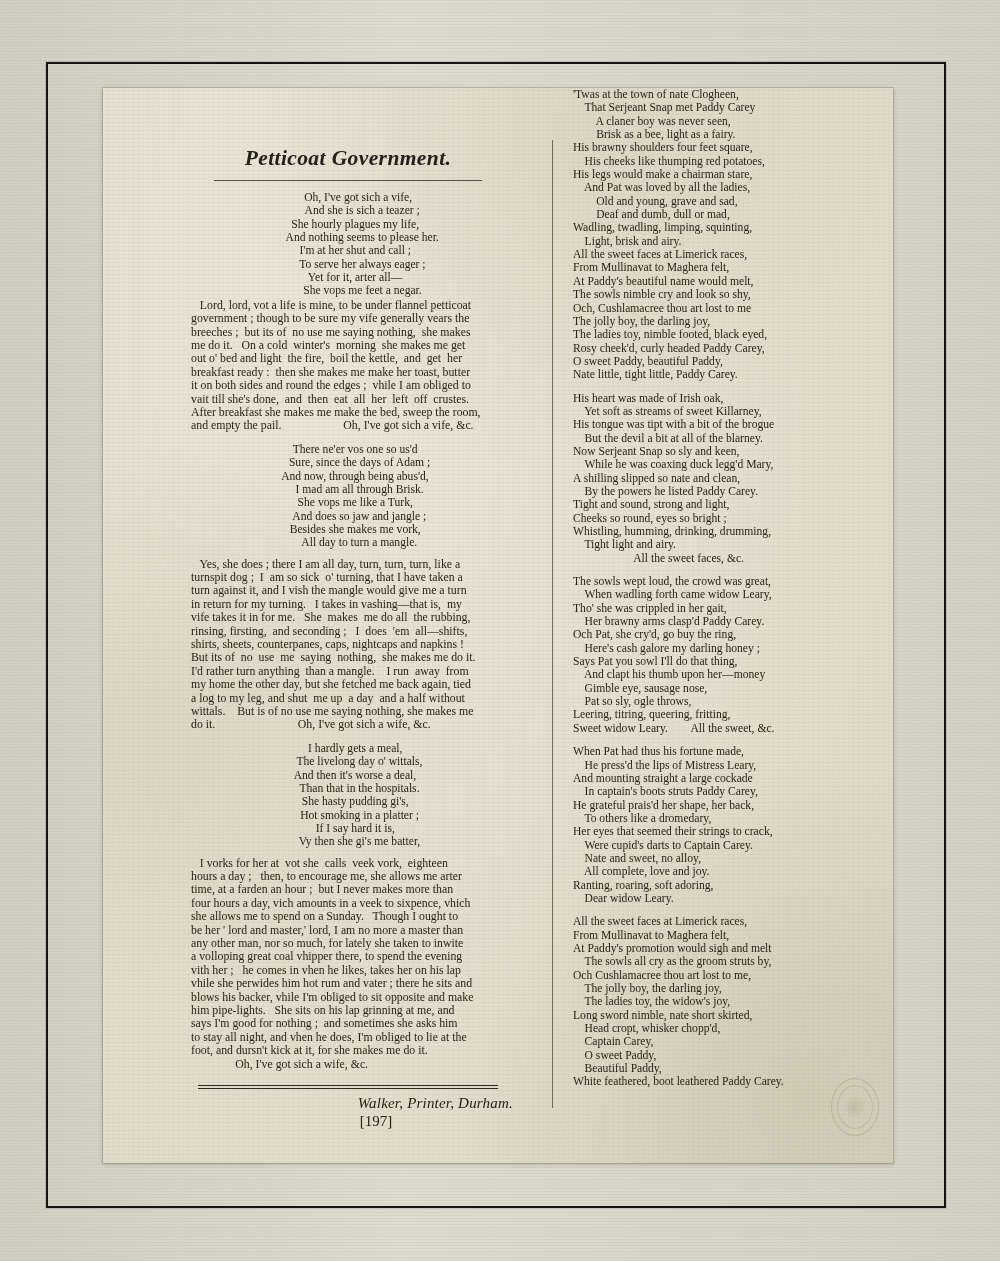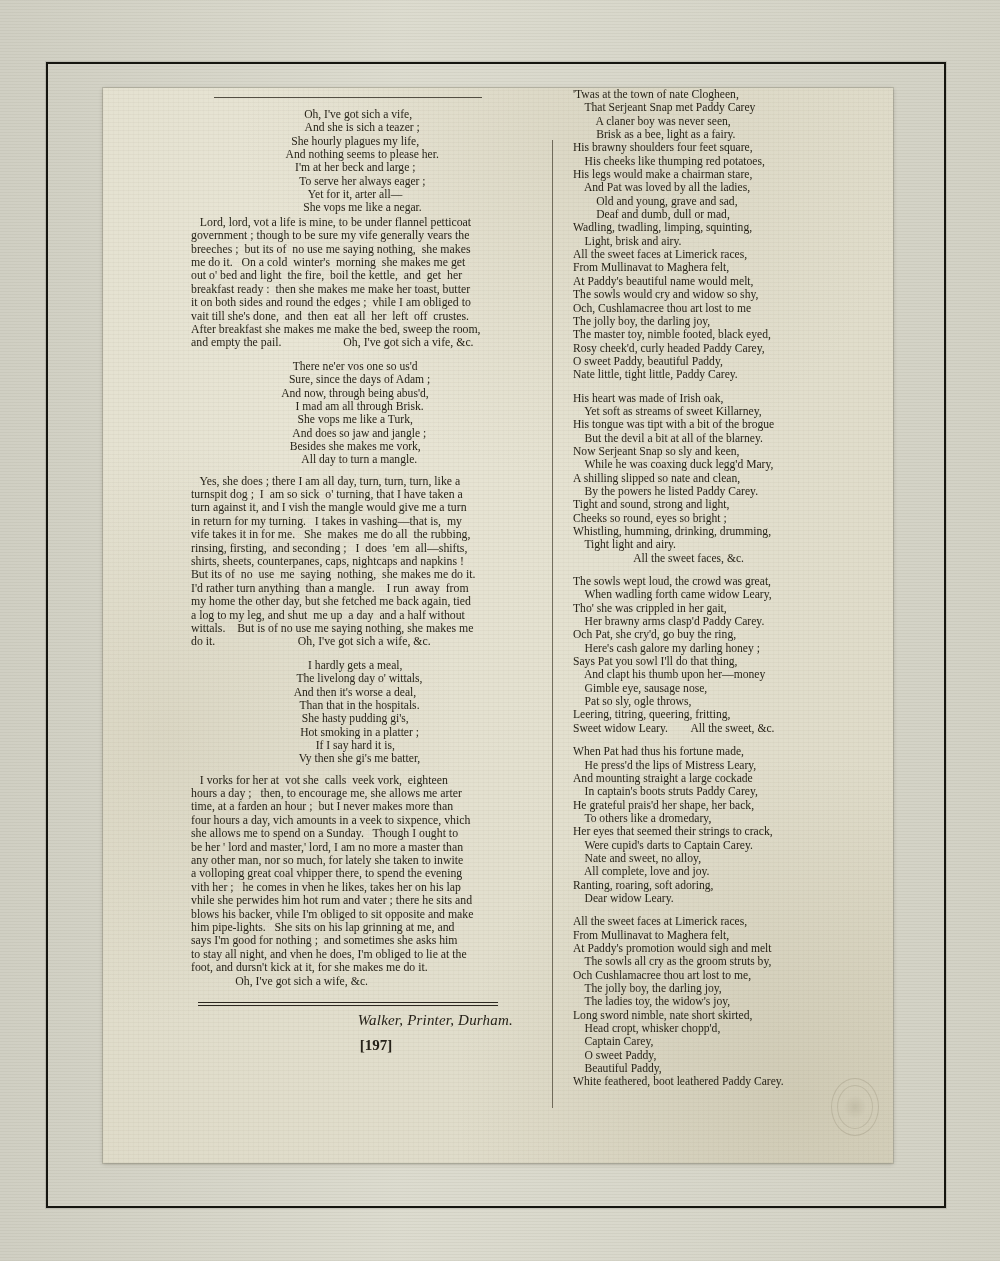--- a/index.html
+++ b/index.html
@@ -97,22 +97,22 @@
     border-top:1.6px solid #2d2820;
     border-bottom:.8px solid #2d2820;
     height:2px;
   }
   #imprint{
     margin-top:6px;text-align:right;
     font-style:italic;font-size:15px;color:#262219;
     letter-spacing:.2px;
   }
   #folio{
-    margin-top:8px;text-align:center;
-    font-size:15px;color:#262219;padding-left:56px;font-weight:bold;
+    margin-top:1px;text-align:center;
+    font-size:15px;color:#262219;padding-left:56px;
   }
   
   #stamp{
     position:absolute;left:728px;top:990px;
     width:46px;height:56px;
     border:1.4px solid rgba(120,112,88,.50);
     border-radius:50%;
     opacity:.45;
   }
   #stamp-inner{
@@ -136,31 +136,32 @@
 
   <div id="sheet">
     <div id="sheet-grain"></div>
     <div id="sheet-stain"></div>
 
     <div id="col-divider"></div>
 
     <div id="cols">
 
       <div class="col" id="col-left">
+        <div id="title-left">Petticoat Government.</div>
         <div id="title-rule"></div>
         <div id="left-blocks">
             <div class="verse">
               <span class="l">       Oh, I've got sich a vife,</span>
               <span class="l">          And she is sich a teazer ;</span>
               <span class="l">     She hourly plagues my life,</span>
               <span class="l">          And nothing seems to please her.</span>
-              <span class="l">     I'm at her beck and large ;</span>
+              <span class="l">     I'm at her shut and call ;</span>
               <span class="l">          To serve her always eager ;</span>
               <span class="l">     Yet for it, arter all—</span>
-              <span class="l">          She vops me like a negar.</span>
+              <span class="l">          She vops me feet a negar.</span>
             </div>
             <div class="prose first">
               <span class="l">   Lord, lord, vot a life is mine, to be under flannel petticoat</span>
               <span class="l">government ; though to be sure my vife generally vears the</span>
               <span class="l">breeches ;  but its of  no use me saying nothing,  she makes</span>
               <span class="l">me do it.   On a cold  winter's  morning  she makes me get</span>
               <span class="l">out o' bed and light  the fire,  boil the kettle,  and  get  her</span>
               <span class="l">breakfast ready :  then she makes me make her toast, butter</span>
               <span class="l">it on both sides and round the edges ;  vhile I am obliged to</span>
               <span class="l">vait till she's done,  and  then  eat  all  her  left  off  crustes.</span>
@@ -238,24 +239,24 @@
               <span class="l">    His cheeks like thumping red potatoes,</span>
               <span class="l">His legs would make a chairman stare,</span>
               <span class="l">    And Pat was loved by all the ladies,</span>
               <span class="l">        Old and young, grave and sad,</span>
               <span class="l">        Deaf and dumb, dull or mad,</span>
               <span class="l">Wadling, twadling, limping, squinting,</span>
               <span class="l">    Light, brisk and airy.</span>
               <span class="l">All the sweet faces at Limerick races,</span>
               <span class="l">From Mullinavat to Maghera felt,</span>
               <span class="l">At Paddy's beautiful name would melt,</span>
-              <span class="l">The sowls would cry and widow so shy,</span>
+              <span class="l">The sowls nimble cry and look so shy,</span>
               <span class="l">Och, Cushlamacree thou art lost to me</span>
               <span class="l">The jolly boy, the darling joy,</span>
-              <span class="l">The master toy, nimble footed, black eyed,</span>
+              <span class="l">The ladies toy, nimble footed, black eyed,</span>
               <span class="l">Rosy cheek'd, curly headed Paddy Carey,</span>
               <span class="l">O sweet Paddy, beautiful Paddy,</span>
               <span class="l">Nate little, tight little, Paddy Carey.</span>
             </div>
             <div class="stanza-gap"></div>
             <div class="verse">
               <span class="l">His heart was made of Irish oak,</span>
               <span class="l">    Yet soft as streams of sweet Killarney,</span>
               <span class="l">His tongue was tipt with a bit of the brogue</span>
               <span class="l">    But the devil a bit at all of the blarney.</span>

